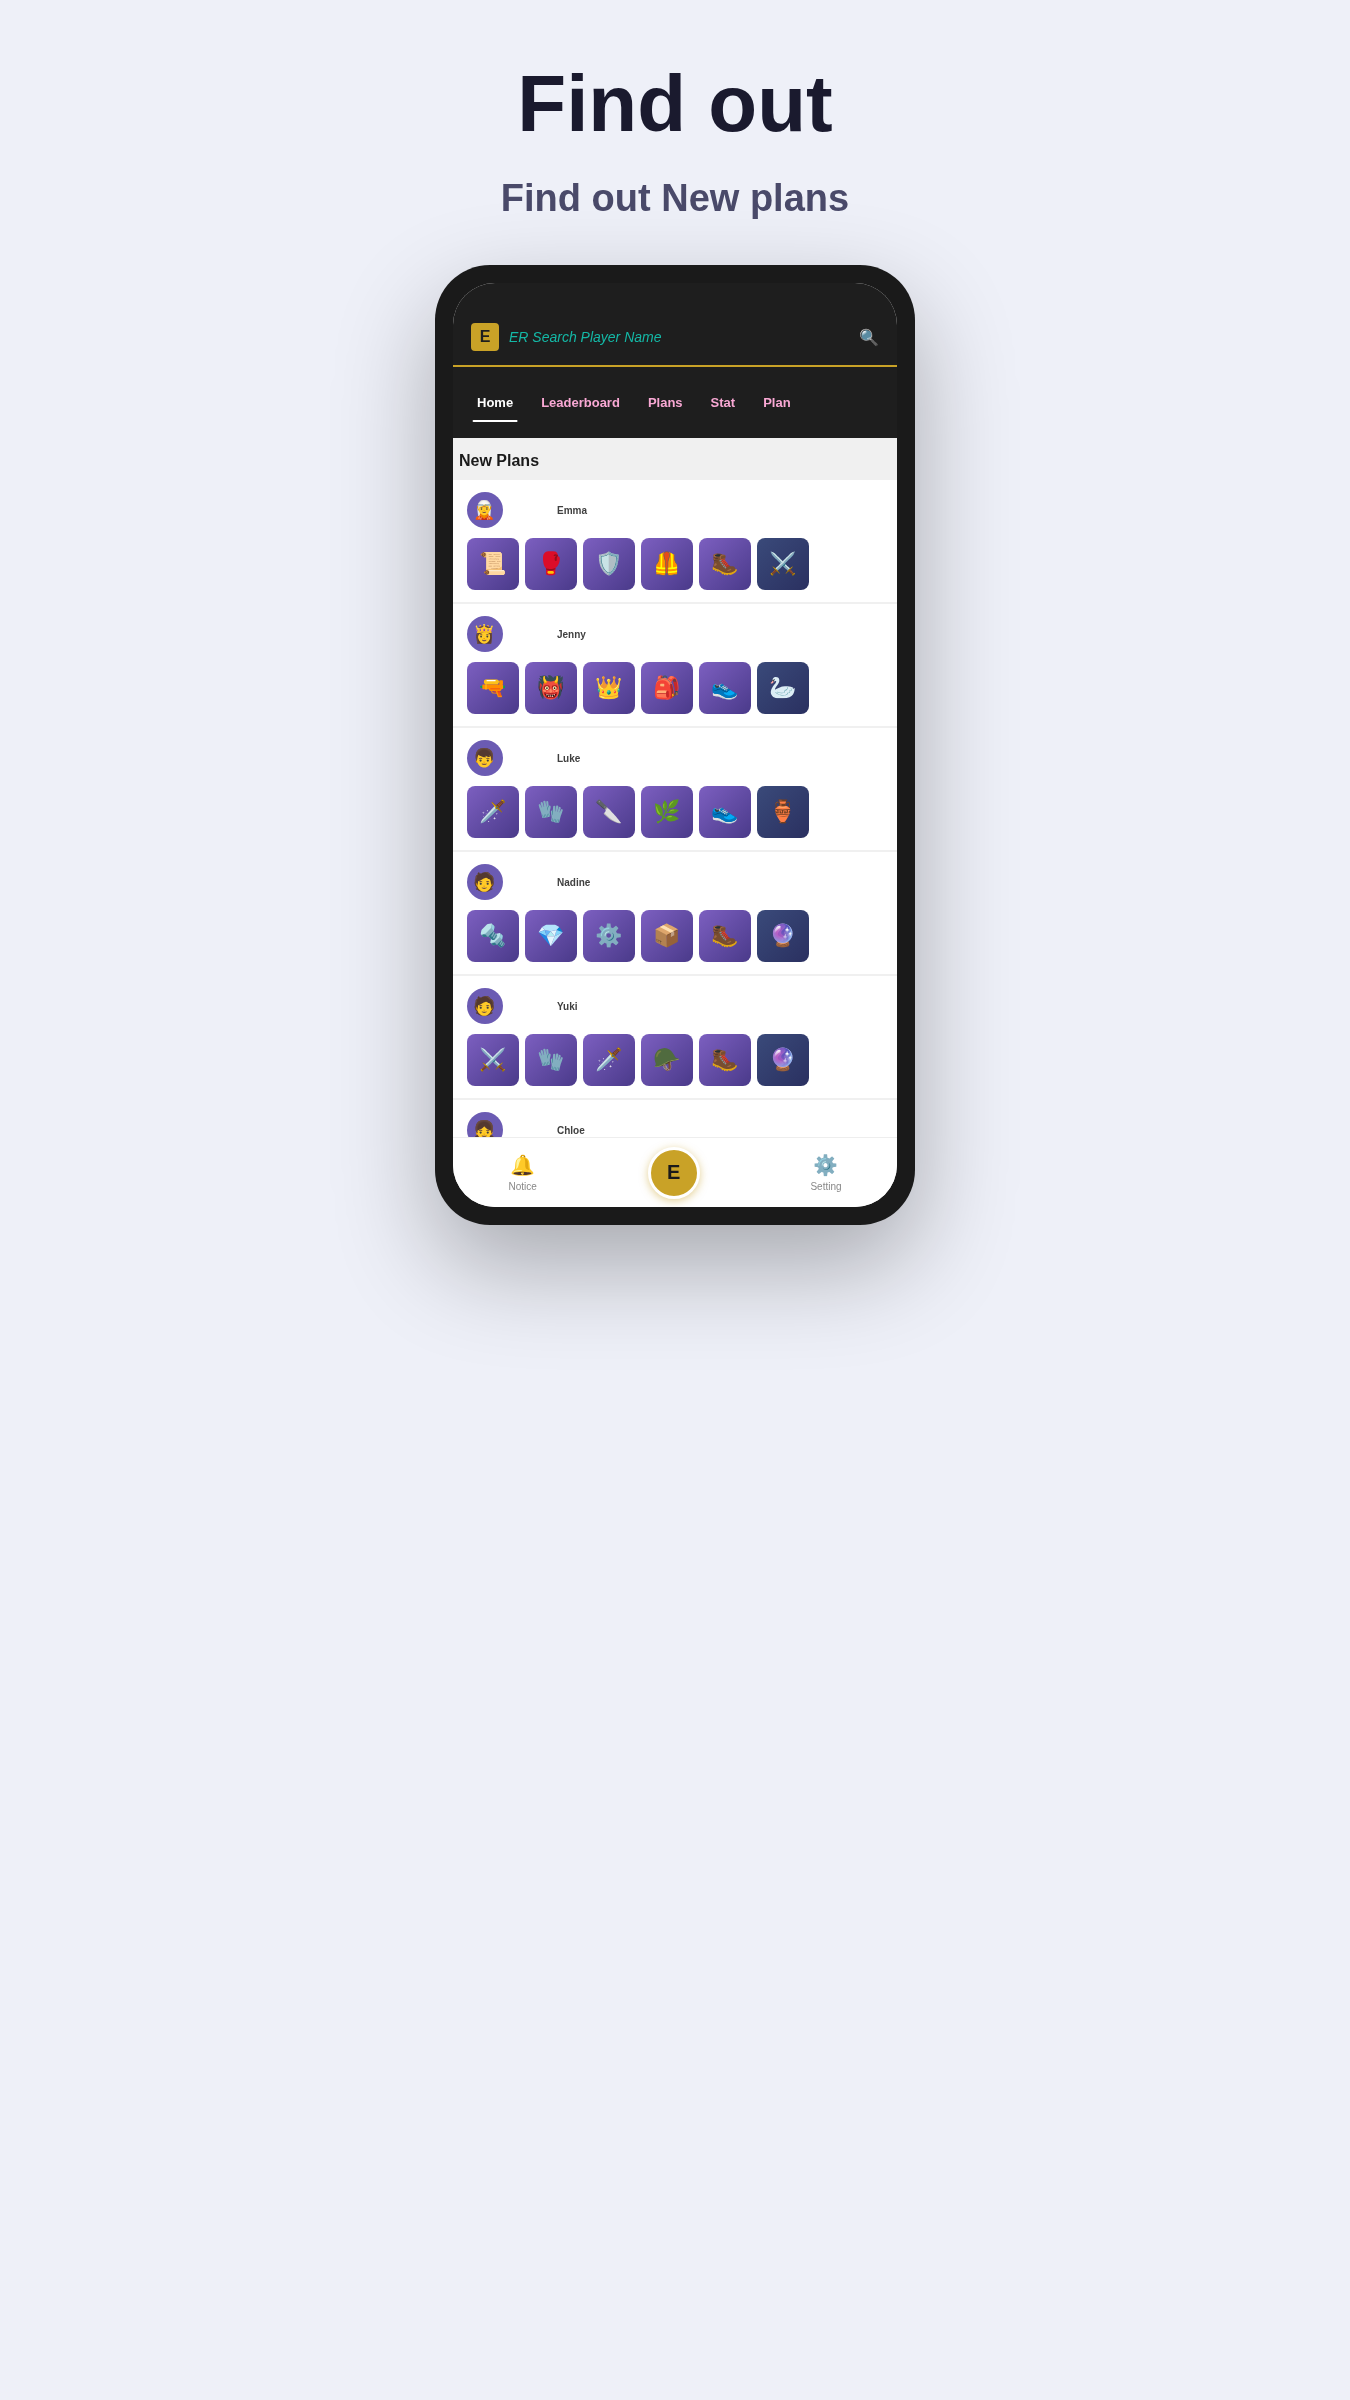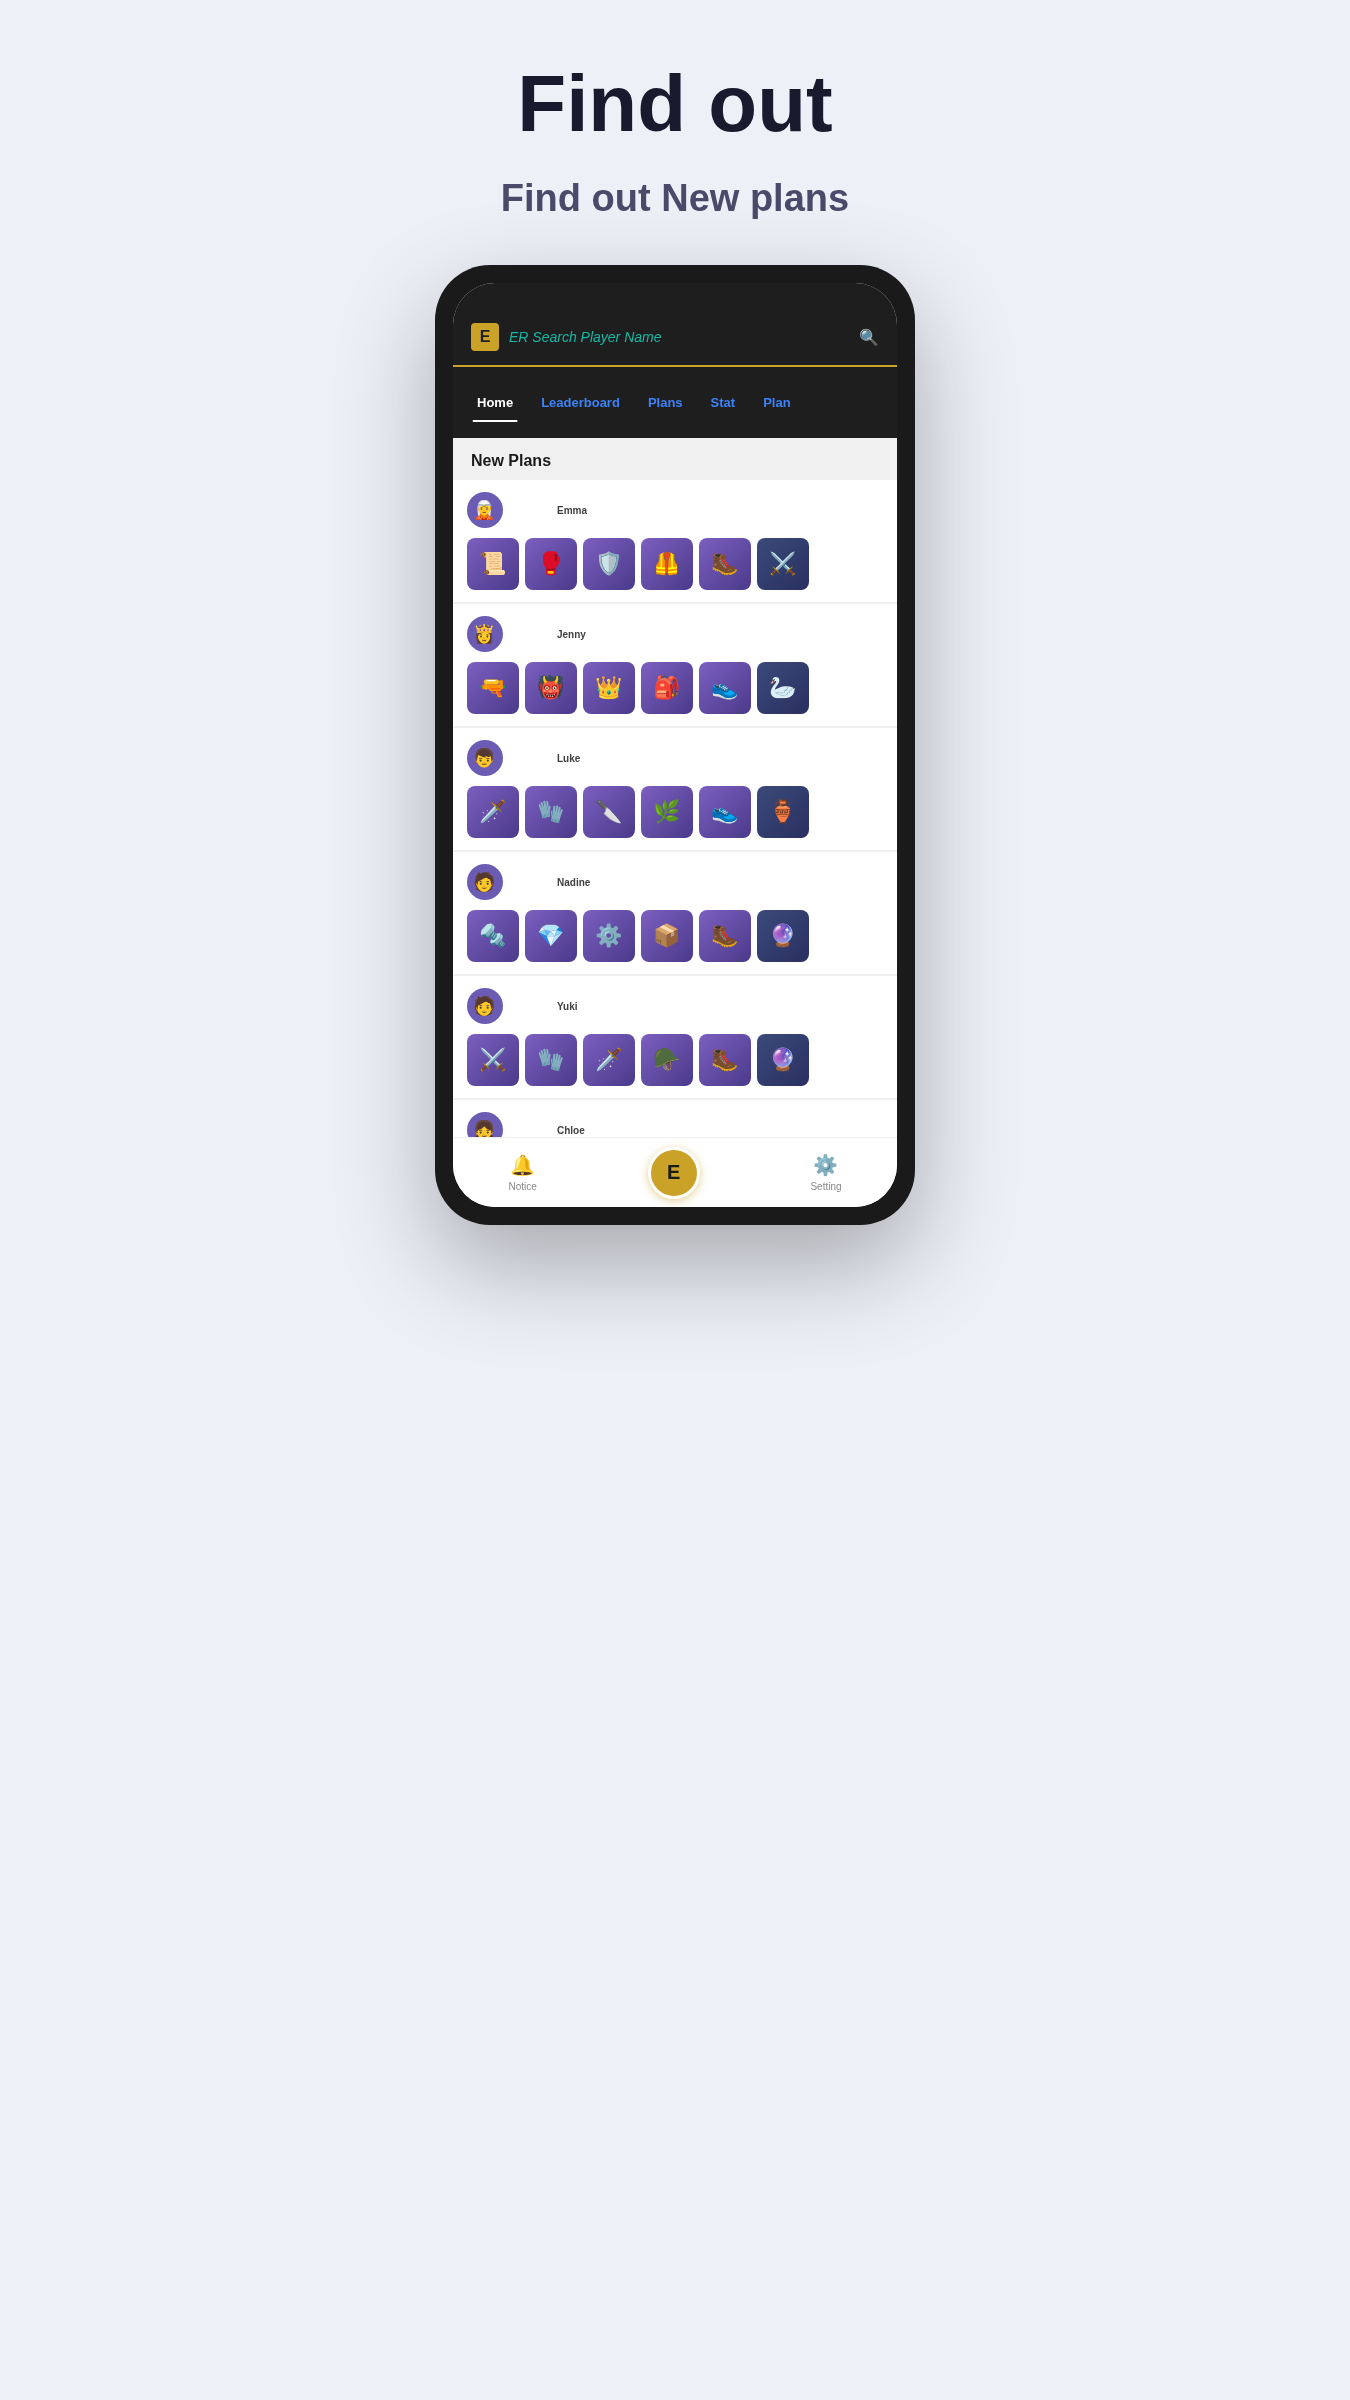--- a/index.html
+++ b/index.html
@@ -105,21 +105,21 @@
       background: #1e1e1e;
       display: flex;
       padding: 16px 10px;
       overflow: hidden;
     }
 
     .nav-tab {
       padding: 12px 14px;
       font-size: 13px;
       font-weight: 600;
-      color: #3b82f6;
+      color: #f9a8d4;
       white-space: nowrap;
       position: relative;
     }
 
     .nav-tab.active {
       color: #fff;
     }
 
     .nav-tab.active::after {
       content: '';
@@ -134,21 +134,21 @@
     }
 
     
     .content-area {
       flex: 1;
       background: #f0f0f0;
       overflow-y: auto;
     }
 
     .section-header {
-      padding: 14px 18px 10px;
+      padding: 14px 6px 10px;
       font-size: 16px;
       font-weight: 700;
       color: #1a1a1a;
       background: #f0f0f0;
     }
 
     
     .character-card {
       background: #fff;
       margin-bottom: 2px;

